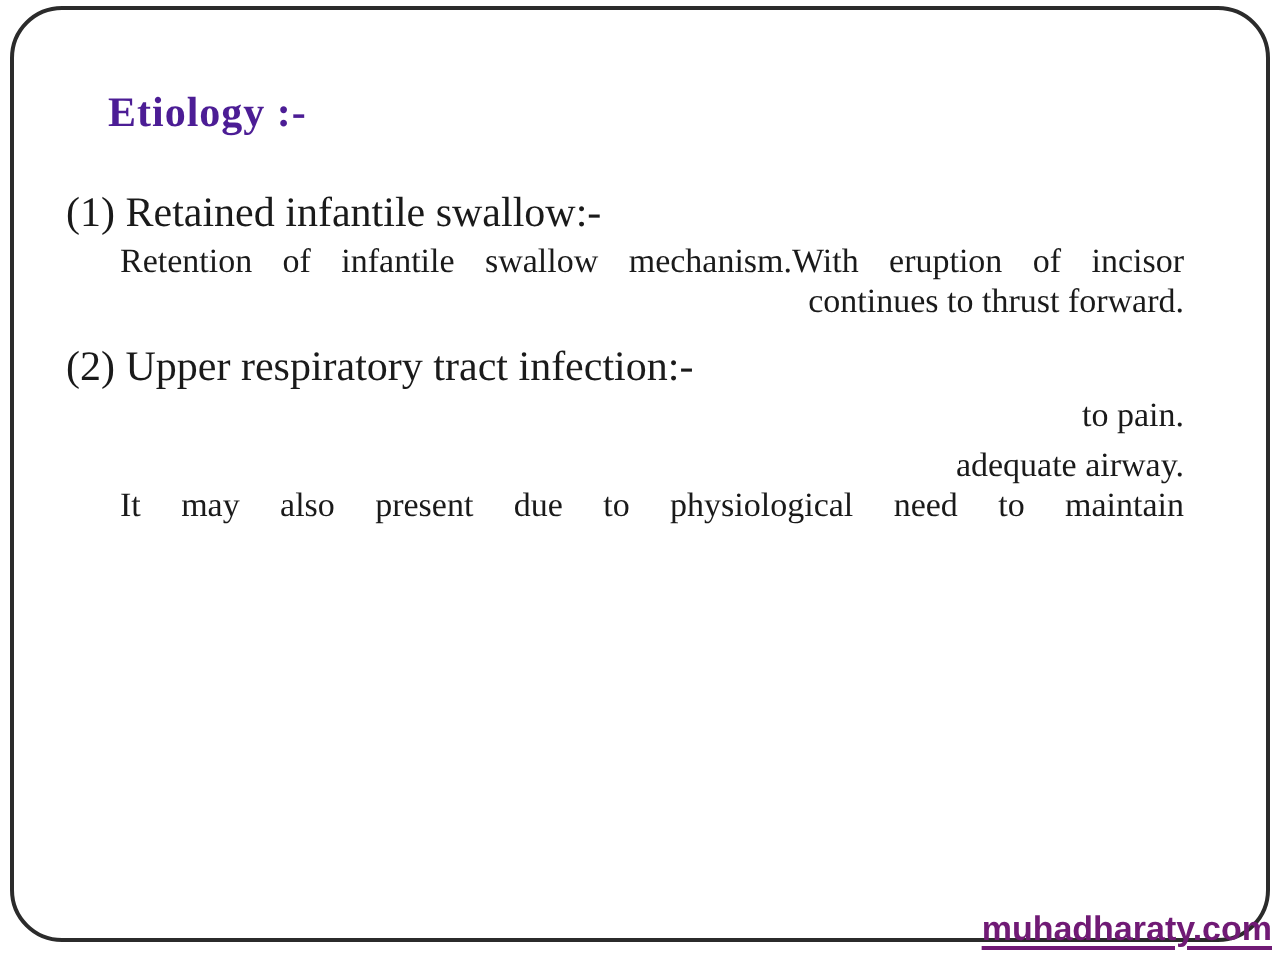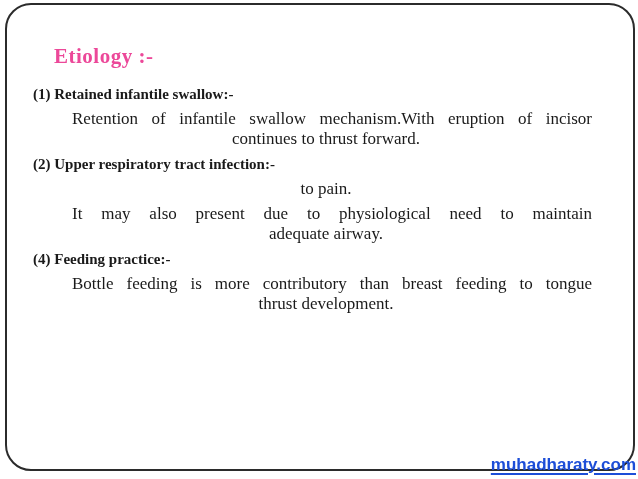--- a/index.html
+++ b/index.html
@@ -25,78 +25,70 @@
     font-size: 21px;
     font-weight: bold;
     letter-spacing: 0.5px;
   }
   .content {
     position: absolute;
     left: 33px; top: 84px;
     width: 559px;
   }
   .heading {
-    font-size: 15px;
-    font-weight: bold;
+    font-size: 21px;
+    font-weight: normal;
     line-height: 20px;
-    margin: 0 0 5px 0;
+    margin: 12px 0 5px 0;
   }
   .para {
     font-size: 17px;
     line-height: 20px;
     margin: 0 0 5px 27px;
   }
-  .line { text-align: center; }
+  .line { text-align: right; }
   .line.just {
     text-align: justify;
     text-align-last: justify;
-    margin-left: 12px;
   }
   .watermark {
     position: absolute;
     right: 2px; bottom: 4px;
     font-family: "Liberation Sans", sans-serif;
     font-size: 17px;
     font-weight: bold;
-    color: #1d4ed8;
+    color: #701a75;
     text-decoration: underline;
     text-underline-offset: 3px;
     text-decoration-thickness: 2px;
     background: transparent;
   }
 </style>
 </head>
 <body>
 
 <div class="slide-border"></div>
 
-<div class="title" style="color: #ec4899;">Etiology :-</div>
+<div class="title" style="color: #4c1d95;">Etiology :-</div>
 
 <div class="content" id="sections">
     <div>
       <div class="heading">(1) Retained infantile swallow:-</div>
       <div class="para">
         <div class="line just">Retention of infantile swallow mechanism.With eruption of incisor</div>
         <div class="line">continues to thrust forward.</div>
       </div>
     </div>
     <div>
       <div class="heading">(2) Upper respiratory tract infection:-</div>
       <div class="para">
         <div class="line">to pain.</div>
       </div>
       <div class="para">
+        <div class="line">adequate airway.</div>
         <div class="line just">It may also present due to physiological need to maintain</div>
-        <div class="line">adequate airway.</div>
       </div>
     </div>
     <div>
-    </div>
-    <div>
-      <div class="heading">(4) Feeding practice:-</div>
-      <div class="para">
-        <div class="line just">Bottle feeding is more contributory than breast feeding to tongue</div>
-        <div class="line">thrust development.</div>
-      </div>
     </div>
   </div>
 
 <div class="watermark">muhadharaty.com</div>
 
 </body></html>

